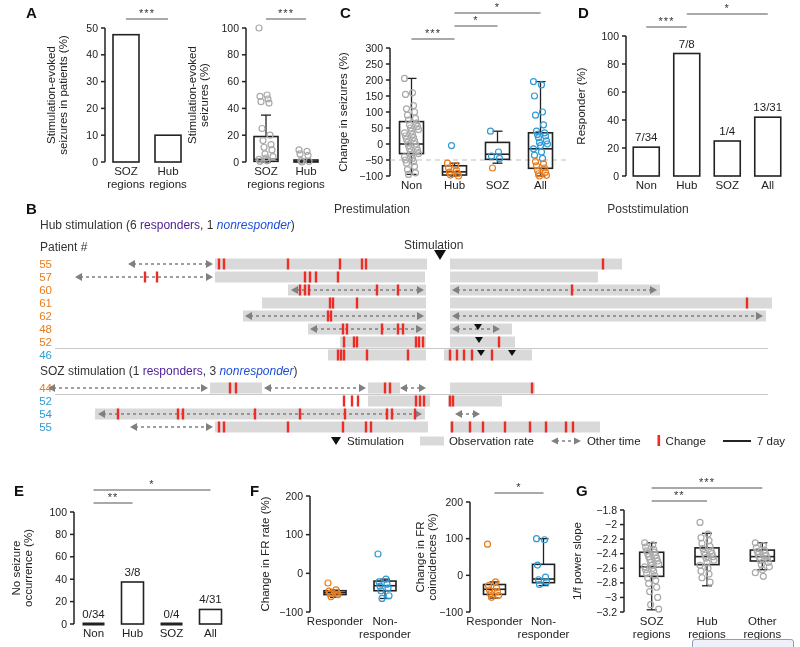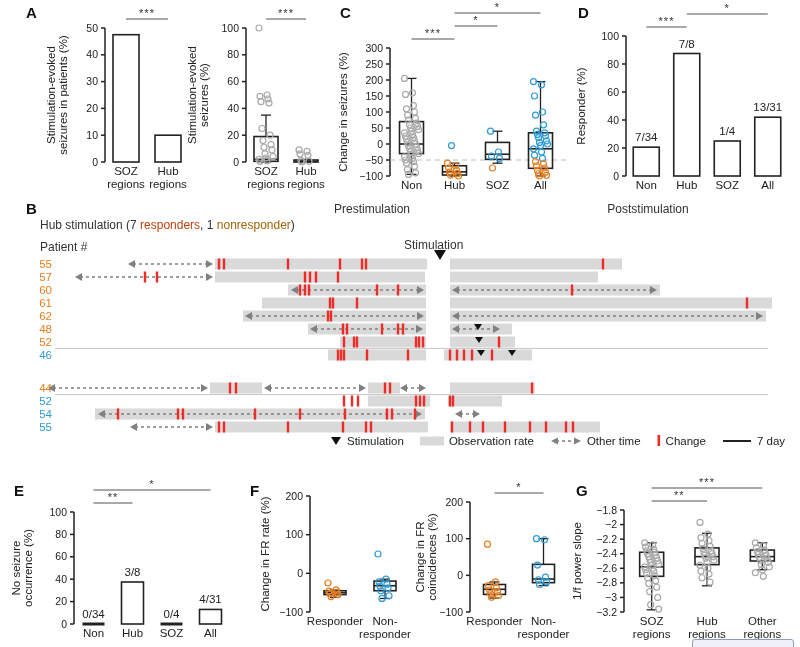--- a/index.html
+++ b/index.html
@@ -2,22 +2,22 @@
 <html><head>
 <meta charset="utf-8">
 <style>
   html,body{margin:0;padding:0;background:#fff;}
   .fig{position:relative;width:800px;height:647px;background:#fff;overflow:hidden;
        font-family:"Liberation Sans","DejaVu Sans",sans-serif;color:#222;}
   .plabel{position:absolute;font-size:15px;font-weight:bold;color:#111;}
   .fig svg{position:absolute;overflow:visible;}
   .hdr{position:absolute;font-size:12px;color:#333;width:200px;text-align:center;}
   .ttl{position:absolute;font-size:12px;color:#333;}
-  .resp-text{color:#c2410c;text-align:center;}
-  .nonresp-text{color:#a16207;}
+  .resp-text{color:#4c1d95;text-align:center;}
+  .nonresp-text{color:#1d4ed8;font-style:italic;}
   .legend{position:absolute;display:flex;align-items:center;gap:16px;font-size:11.5px;color:#222;}
   .legend .li{display:flex;align-items:center;gap:5px;}
   .legend svg{position:static;}
   .partial-box{position:absolute;background:#eef2f8;border:1px solid #8ea0b8;border-radius:3px;}
 </style>
 </head>
 <body>
 
 <div class="fig">
 
@@ -566,25 +566,28 @@
       <text x="109.33333333333334" y="16.5" font-size="11" fill="#333" text-anchor="middle" letter-spacing="1px">**</text>
       <line x1="81.66666666666667" y1="6" x2="192.33333333333334" y2="6" stroke="#555" stroke-width="1.2"></line>
       <text x="137" y="3.5" font-size="11" fill="#333" text-anchor="middle" letter-spacing="1px">***</text>
     </svg>
 
   <div style="position:absolute;left:0;top:198px;width:800px;height:280px;">
     <div class="hdr" style="left:272px;top:4px">Prestimulation</div>
     <div class="hdr" style="left:548px;top:4px">Poststimulation</div>
 
     <div class="ttl" style="left:40px;top:20px">
-      <span>Hub stimulation (7 </span><span class="resp-text">responders</span><span>, 1 </span><span class="nonresp-text">nonresponder</span><span>)</span>
+      <span>Hub stimulation (6 </span><span class="resp-text">responders</span><span>, 1 </span><span class="nonresp-text">nonresponder</span><span>)</span>
     </div>
     <div class="ttl" style="left:40px;top:42px">Patient #</div>
     <div class="ttl" style="left:404px;top:40px">Stimulation</div>
 
+    <div class="ttl" style="left:40px;top:166px">
+      <span>SOZ stimulation (1 </span><span class="resp-text">responders</span><span>, 3 </span><span class="nonresp-text">nonresponder</span><span>)</span>
+    </div>
 
     <svg style="left:0;top:0" width="800" height="280">
         <polygon points="434,52 446,52 440,62" fill="#111"></polygon>
         <g>
           <text x="52" y="70" font-size="11.5" fill="#E87D1E" text-anchor="end">55</text>
           <line x1="133" y1="66" x2="208" y2="66" stroke="#808080" stroke-width="1.3" stroke-dasharray="3,3"></line>
           <polygon points="128,66 135,62 135,70" fill="#808080"></polygon>
           <polygon points="213,66 206,62 206,70" fill="#808080"></polygon>
           <rect x="215" y="60.5" width="212" height="11" fill="#D9D9D9"></rect>
           <rect x="450" y="60.5" width="172" height="11" fill="#D9D9D9"></rect>

